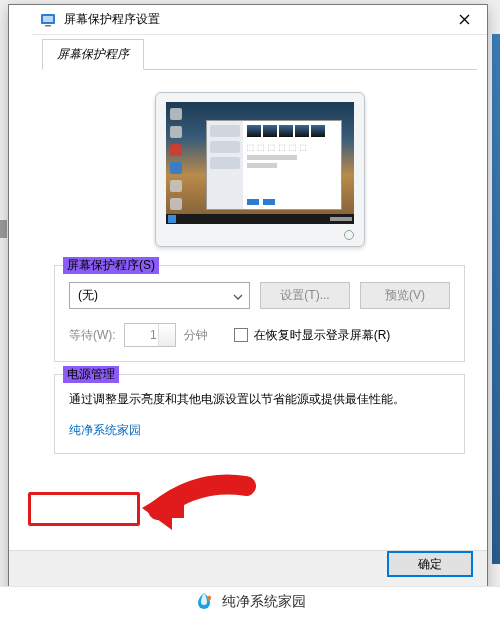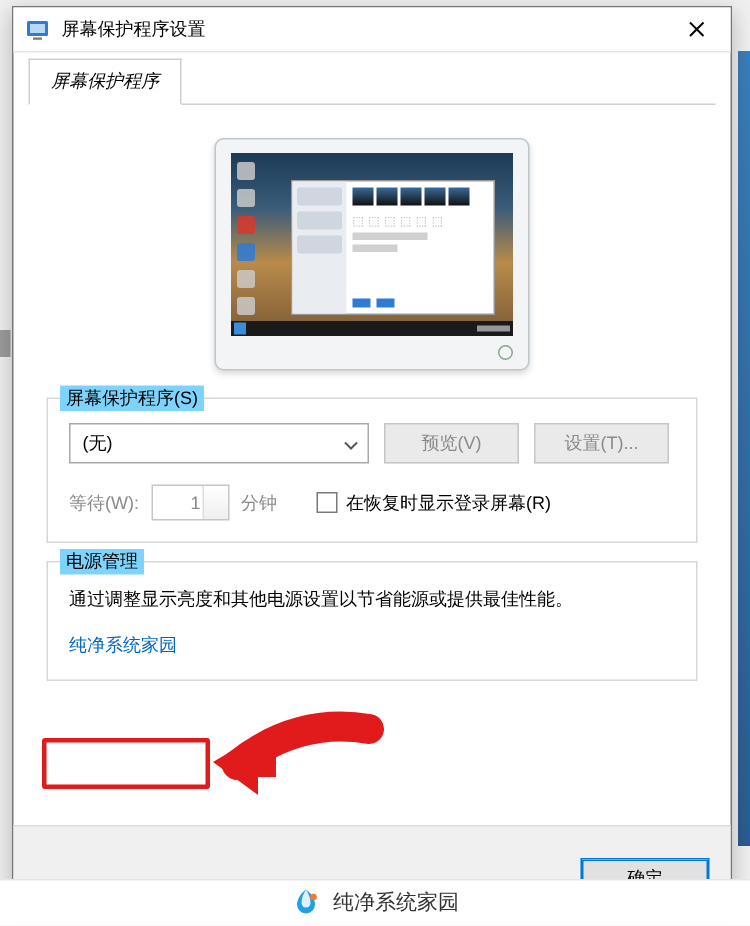--- a/index.html
+++ b/index.html
@@ -15,20 +15,21 @@
     }
     .dialog {
       position: absolute;
       left: 8px;
       top: 4px;
       width: 480px;
       height: 595px;
       background: #fff;
       border: 1px solid #777;
       box-shadow: 0 4px 14px rgba(0,0,0,.25);
+      padding-left: 23px;
     }
     .titlebar {
       height: 30px;
       display: flex;
       align-items: center;
       padding: 0 0 0 8px;
       border-bottom: 1px solid #e5e5e5;
       background: #fff;
     }
     .titlebar .app-icon {
@@ -98,21 +99,21 @@
     .group {
       border: 1px solid #d7d7d7;
       padding: 16px 14px 14px 14px;
       margin-bottom: 12px;
       position: relative;
     }
     .group .legend {
       position: absolute;
       top: -9px; left: 8px;
       padding: 0 4px;
-      background: #7dd3fc;
+      background: #8b5cf6;
       font-size: 12px;
       color: #000;
     }
     .row { display: flex; align-items: center; gap: 10px; }
     .select {
       flex: 1;
       border: 1px solid #a9a9a9;
       background: #fff;
       height: 27px;
       display: flex; align-items: center; justify-content: space-between;
@@ -138,21 +139,21 @@
     .desc { font-size:12px; margin: 0 0 14px 0; color:#000; }
     .link { color:#0067c0; cursor:pointer; }
     .link-highlight { position:absolute; left:28px; top:492px; width:112px; height:34px; border:3px solid #e11b1b; border-radius:2px; pointer-events:none;}
     .arrow-wrap{position:absolute;left:138px;top:472px;pointer-events:none;}
     .footer {
       position: absolute;
       bottom: 0; left: 0; right: 0;
       height: 48px;
       background: #f0f0f0;
       border-top: 1px solid #dcdcdc;
-      display: flex; justify-content: flex-end; align-items: flex-end;
+      display: flex; justify-content: flex-end; align-items: flex-start;
       gap: 8px; padding-right: 14px;
     }
     .fbtn {
       height: 26px; min-width: 86px;
       border: 1px solid #adadad;
       background: #e1e1e1;
       display:inline-flex;align-items:center;justify-content:center;
       font-size:12px;
     }
     .fbtn.primary { border-color:#0078d7; box-shadow: inset 0 0 0 1px #0078d7; }
@@ -247,22 +248,22 @@
         <span class="legend">屏幕保护程序(S)</span>
         <div class="row">
           <div class="select">
             <span>(无)</span>
             <span class="chev">
               <svg width="10" height="6" viewBox="0 0 10 6">
                   <path d="M1 1 L5 5 L9 1" fill="none" stroke="#555" stroke-width="1.3"></path>
                 </svg>
             </span>
           </div>
+          <div class="btn">设置(T)...</div>
           <div class="btn">预览(V)</div>
-          <div class="btn">设置(T)...</div>
         </div>
         <div class="row2">
           <span>等待(W):</span>
           <div class="spinner">
               <span>1</span>
             </div>
           <span>分钟</span>
           <span style="width:10px"></span>
           <span class="chklabel">
             <span class="chk"></span><span>在恢复时显示登录屏幕(R)</span>

